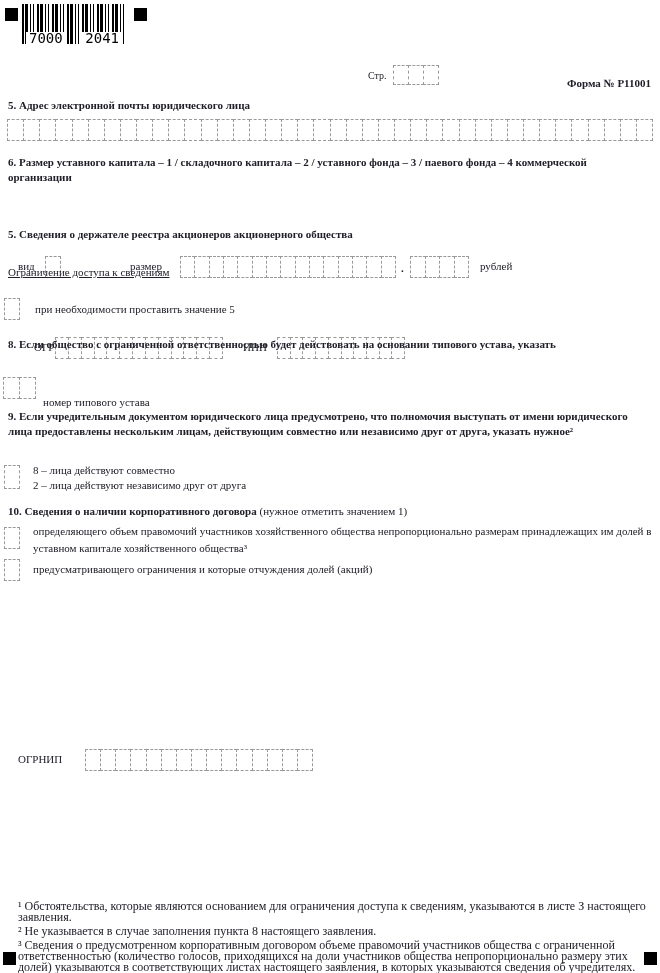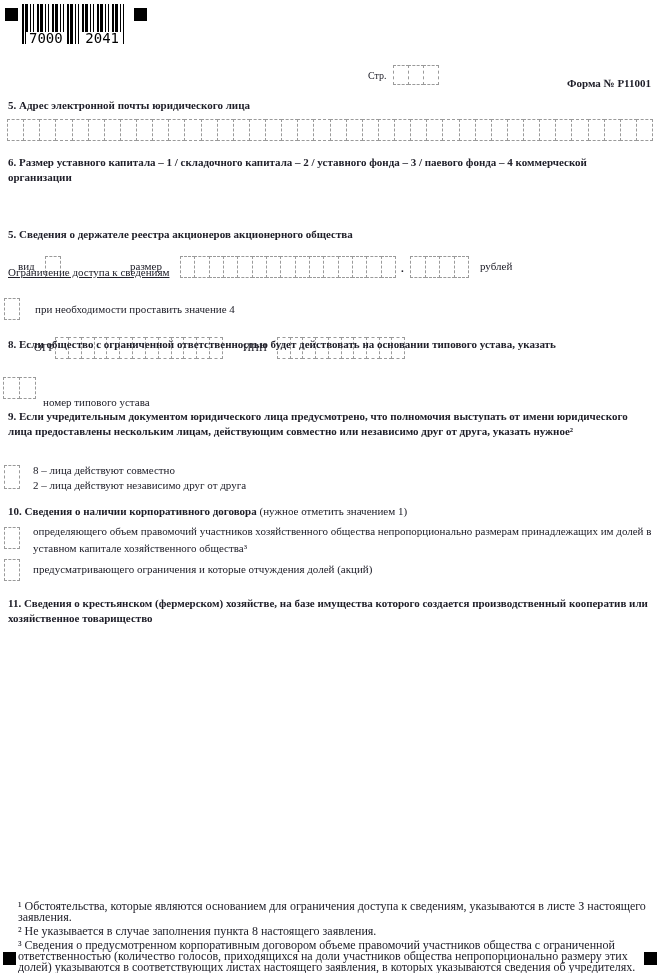--- a/index.html
+++ b/index.html
@@ -160,21 +160,21 @@
         <span class="cell"></span>
         <span class="cell"></span>
         <span class="cell"></span>
         <span class="cell"></span>
         <span class="cell"></span>
         <span class="cell"></span>
       </div>
   </div>
   <div class="abs txt" style="left:8px;top:265px;text-decoration:underline;">Ограничение доступа к сведениям</div>
   <span class="abs box" style="left:4px;top:298px;"></span>
-  <div class="abs txt" style="left:35px;top:302px;">при необходимости проставить значение 4</div>
+  <div class="abs txt" style="left:35px;top:302px;">при необходимости проставить значение 5</div>
 
   <div class="abs title" style="left:8px;top:337px;width:640px;">8. Если общество с ограниченной ответственностью будет действовать на основании типового устава, указать</div>
   <div class="abs cellrow" style="left:3px;top:377px;width:33px;">
       <span class="cell"></span>
       <span class="cell"></span>
     </div>
   <div class="abs txt" style="left:43px;top:382px;margin-top:13px;">номер типового устава</div>
 
   <div class="abs title" style="left:8px;top:409px;width:645px;">9. Если учредительным документом юридического лица предусмотрено, что полномочия выступать от имени юридического лица предоставлены нескольким лицам, действующим совместно или независимо друг от друга, указать нужное²</div>
   <span class="abs box" style="left:4px;top:465px;height:24px;"></span>
@@ -182,21 +182,40 @@
   <div class="abs txt" style="left:33px;top:478px;">2 – лица действуют независимо друг от друга</div>
 
   <div class="abs txt" style="left:8px;top:504px;width:645px;">
     <span class="title">10. Сведения о наличии корпоративного договора</span><span> (нужное отметить значением 1)</span>
   </div>
   <span class="abs box" style="left:4px;top:527px;"></span>
   <div class="abs txt" style="left:33px;top:523px;width:622px;line-height:16.5px;">определяющего объем правомочий участников хозяйственного общества непропорционально размерам принадлежащих им долей в уставном капитале хозяйственного общества³</div>
   <span class="abs box" style="left:4px;top:559px;"></span>
   <div class="abs txt" style="left:33px;top:562px;width:622px;">предусматривающего ограничения и которые отчуждения долей (акций)</div>
 
-  <div class="abs title" style="left:8px;top:596px;width:640px;">11. Сведения о крестьянском (фермерском) хозяйстве, на базе имущества которого создается производственный кооператив или хозяйственное товарищество</div>
+  <div class="abs rel" style="left:18px;top:637px;width:320px;height:24px;">
+    <span class="abs txt" style="left:0;top:3px;">ОГРНИП</span>
+    <div class="abs cellrow" style="left:67px;top:0;width:228px;">
+        <span class="cell"></span>
+        <span class="cell"></span>
+        <span class="cell"></span>
+        <span class="cell"></span>
+        <span class="cell"></span>
+        <span class="cell"></span>
+        <span class="cell"></span>
+        <span class="cell"></span>
+        <span class="cell"></span>
+        <span class="cell"></span>
+        <span class="cell"></span>
+        <span class="cell"></span>
+        <span class="cell"></span>
+        <span class="cell"></span>
+        <span class="cell"></span>
+      </div>
+  </div>
 
   <div class="abs footnotes" style="left:18px;top:901px;width:628px;">
     <p>¹ Обстоятельства, которые являются основанием для ограничения доступа к сведениям, указываются в листе З настоящего заявления.</p>
     <p>² Не указывается в случае заполнения пункта 8 настоящего заявления.</p>
     <p>³ Сведения о предусмотренном корпоративным договором объеме правомочий участников общества с ограниченной ответственностью (количество голосов, приходящихся на доли участников общества непропорционально размеру этих долей) указываются в соответствующих листах настоящего заявления, в которых указываются сведения об учредителях.</p>
   </div>
 
   <div class="abs sq" style="left:3px;top:952px;"></div>
   <div class="abs sq" style="left:644px;top:952px;"></div>
 

